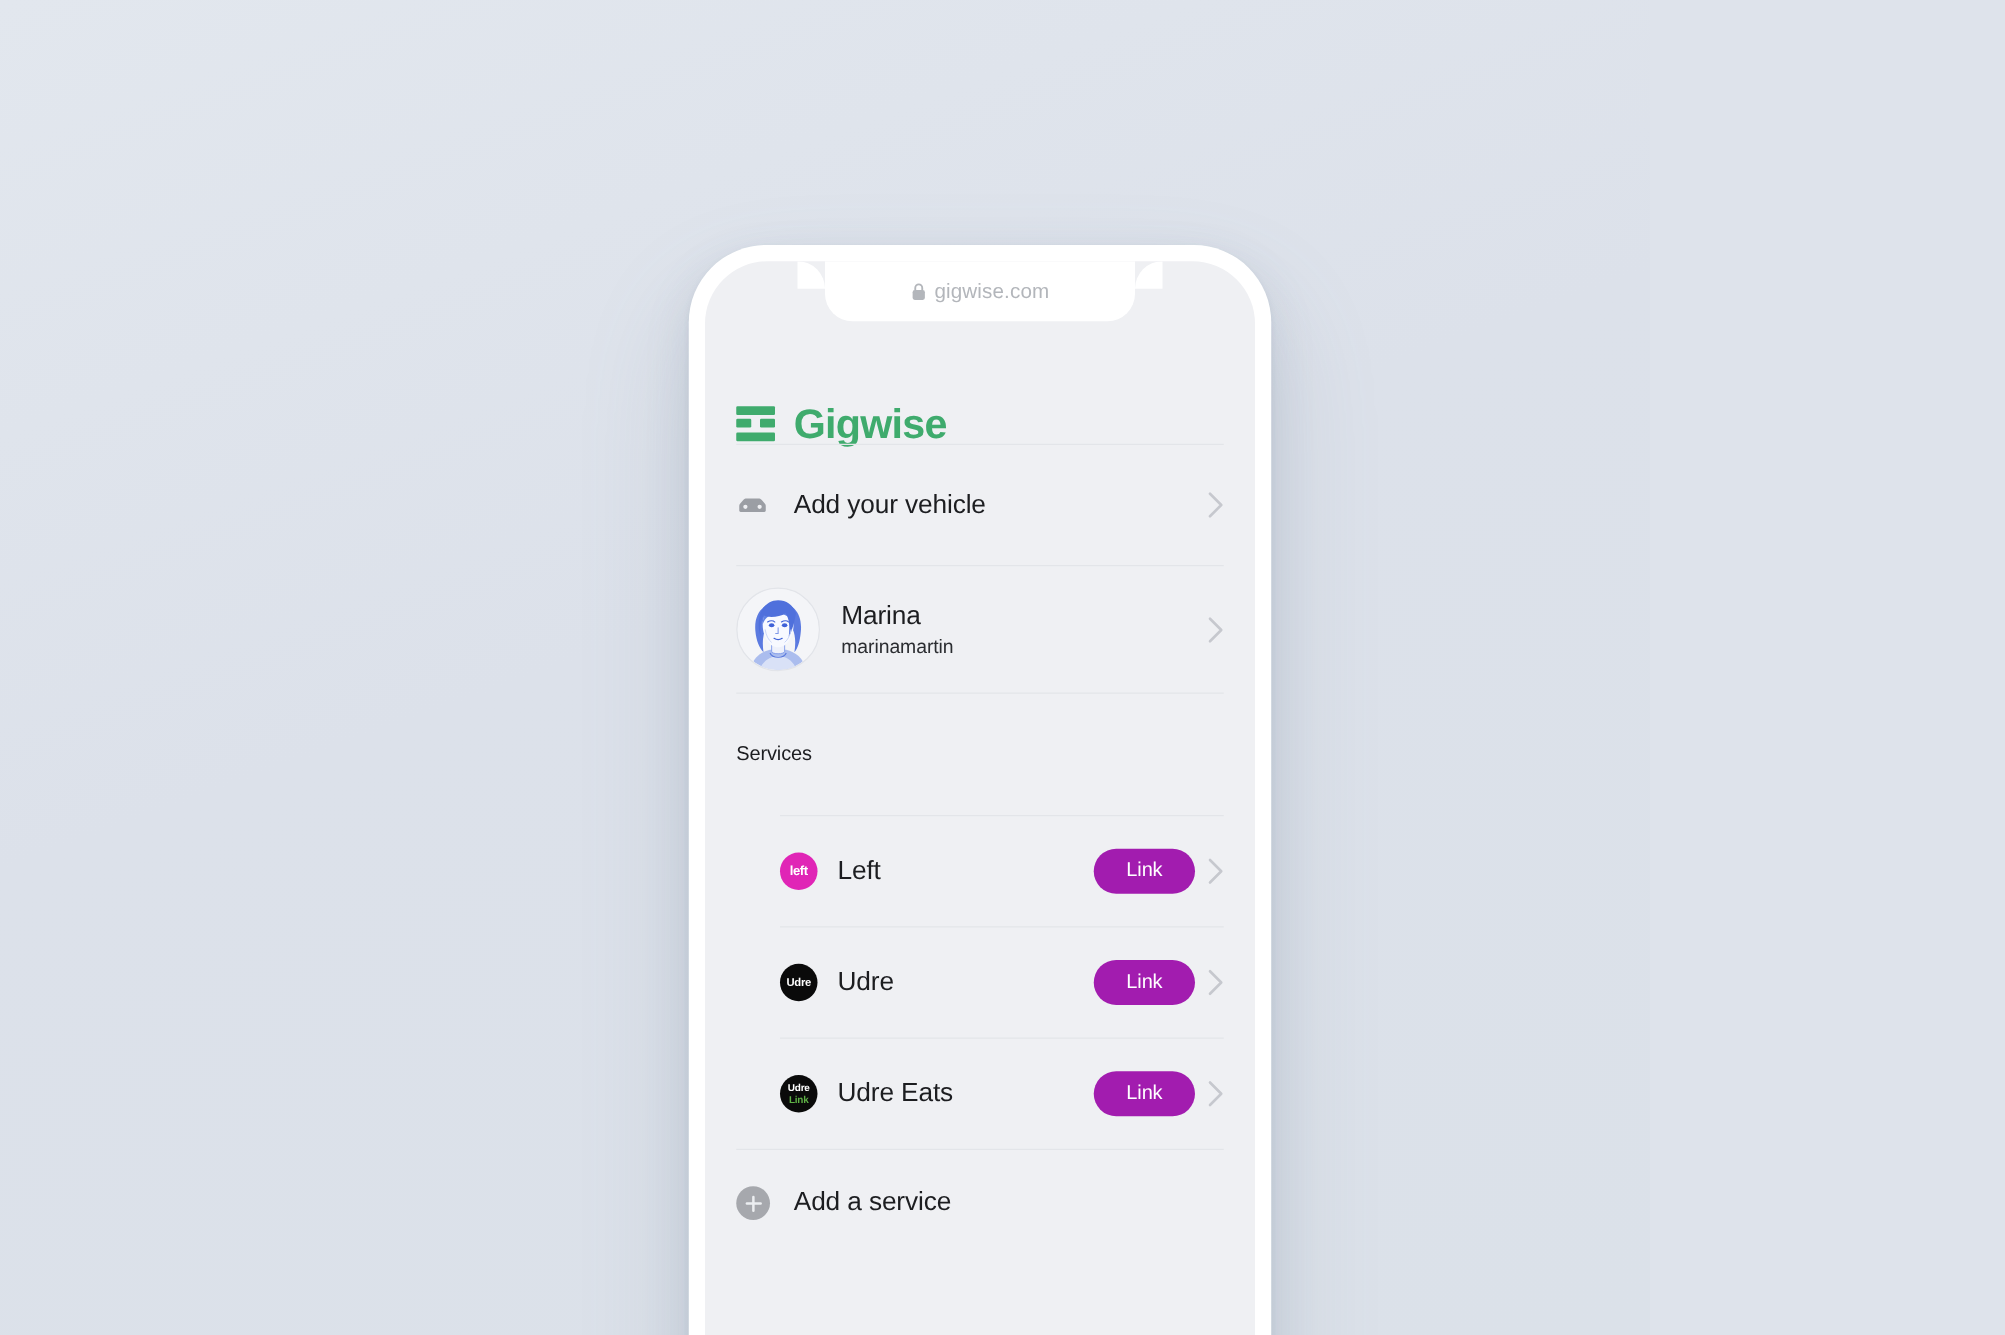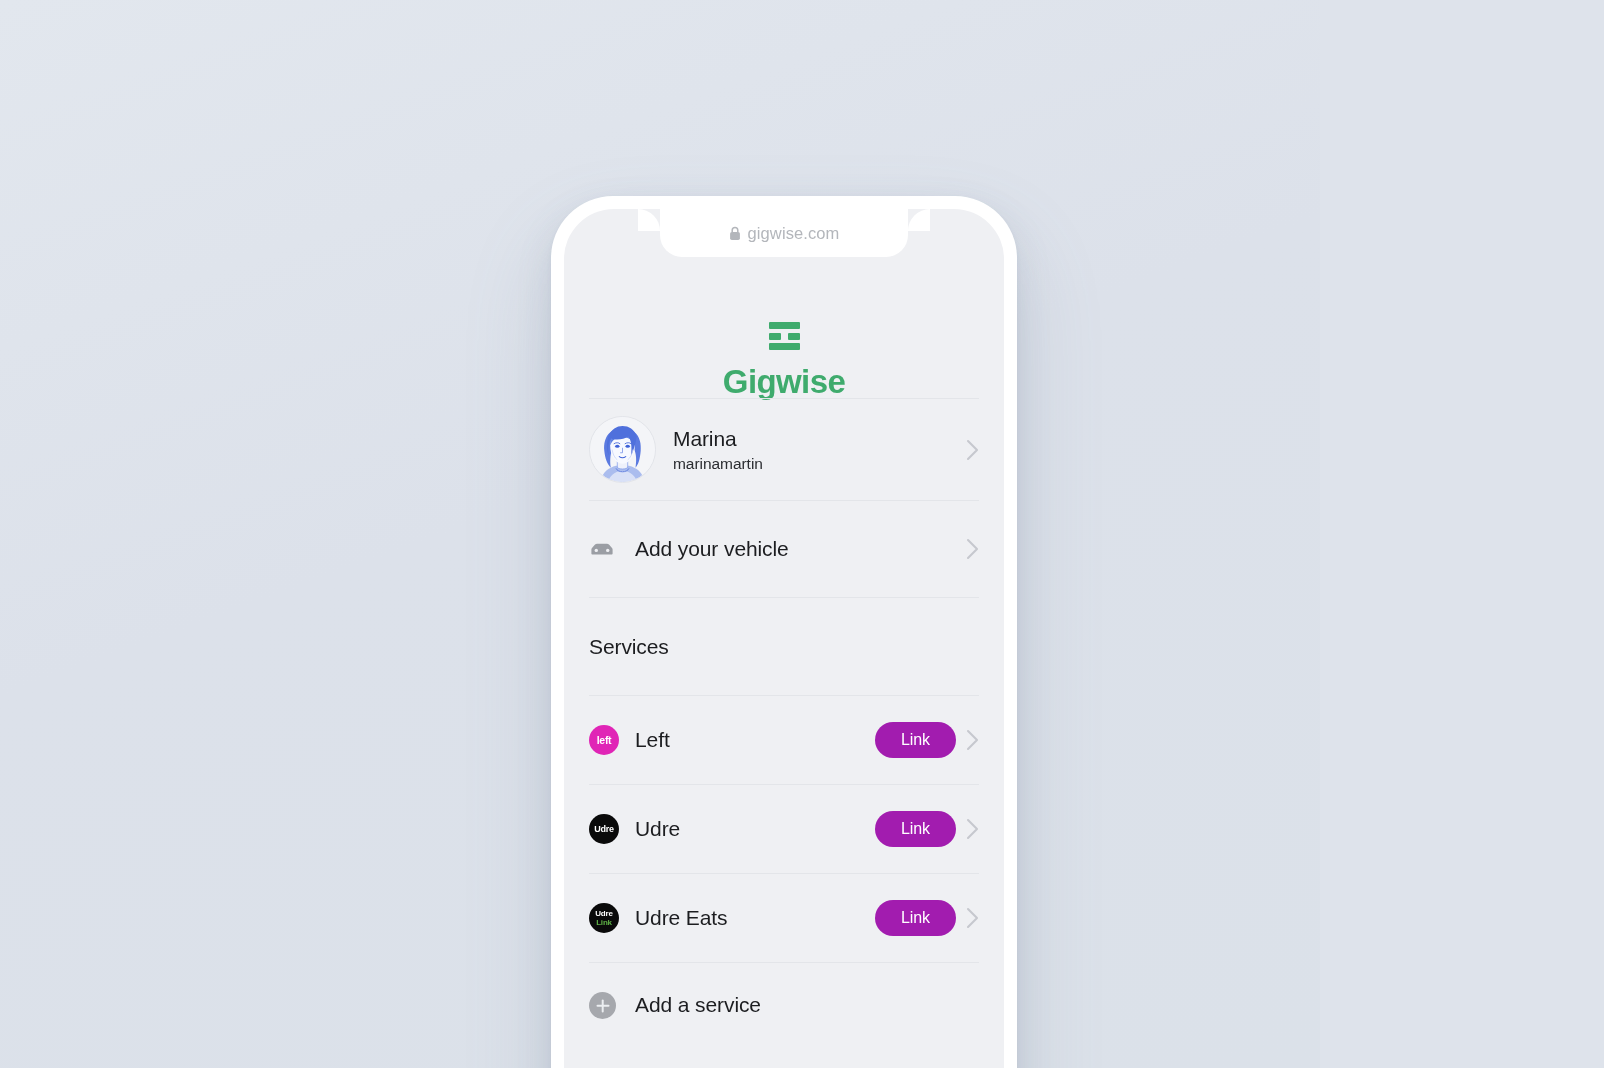--- a/index.html
+++ b/index.html
@@ -106,21 +106,20 @@
     overflow: hidden;
   }
 
   
   .brand {
     display: flex;
     align-items: center;
     gap: 15px;
     padding-top: 113px;
     padding-bottom: 0;
-    flex-direction: column;
   }
   .logo-mark {
     display: flex;
     flex-direction: column;
     justify-content: space-between;
     width: 31px;
     height: 28px;
     flex: none;
   }
   .logo-mark .bar {
@@ -198,27 +197,27 @@
   .vehicle-row { min-height: 97px; }
 
   
   .section-head {
     display: flex;
     align-items: center;
     min-height: 98px;
     border-top: 1px solid #e3e5e9;
   }
   .section-title {
-    font-size: 21px;
+    font-size: 16px;
     color: #1c1d20;
     letter-spacing: -0.1px;
   }
 
   
-  .service-row { min-height: 89px; }
+  .service-row { min-height: 89px; margin-left: 35px; }
 
   .svc-icon {
     width: 30px;
     height: 30px;
     border-radius: 50%;
     flex: none;
     display: flex;
     flex-direction: column;
     align-items: center;
     justify-content: center;
@@ -325,20 +324,36 @@
             <div class="bar"></div>
             <div class="row">
               <div class="seg a"></div>
               <div class="seg b"></div>
             </div>
             <div class="bar"></div>
           </div>
           <div class="brand-name">Gigwise</div>
         </div>
 
+        <div class="row-item vehicle-row">
+          <div class="row-lead">
+            <svg width="26" height="18" viewBox="0 0 26 18" aria-hidden="true">
+              <path d="M2.4 13.4V9.6c0-.7.3-1.4.8-1.9l2.6-2.9c.6-.7 1.5-1.1 2.4-1.1h9.6c.9 0 1.8.4 2.4 1.1l2.6 2.9c.5.5.8 1.2.8 1.9v3.8c0 .6-.5 1.1-1.1 1.1H3.5c-.6 0-1.1-.5-1.1-1.1z" fill="#9b9ea4"></path>
+              <circle cx="7.3" cy="10.4" r="1.7" fill="#eff0f3"></circle>
+              <circle cx="18.7" cy="10.4" r="1.7" fill="#eff0f3"></circle>
+            </svg>
+          </div>
+          <div class="row-main">
+            <div class="row-title">Add your vehicle</div>
+          </div>
+          <svg class="chevron" width="13" height="22" viewBox="0 0 13 22" aria-hidden="true">
+            <path d="M2 2l9 9-9 9" fill="none" stroke="#c6c8ce" stroke-width="2.1" stroke-linecap="round" stroke-linejoin="round"></path>
+          </svg>
+        </div>
+
         <div class="row-item profile-row">
           <div class="row-lead profile-lead">
             <svg class="avatar" viewBox="0 0 100 100" aria-hidden="true">
               <defs>
                 <clipPath id="avclip">
                     <circle cx="50" cy="50" r="50"></circle>
                   </clipPath>
               </defs>
               <g clip-path="url(#avclip)">
                 <rect width="100" height="100" fill="#f4f5f8"></rect>
@@ -370,36 +385,20 @@
           </div>
           <div class="row-main">
             <div class="row-title">Marina</div>
             <div class="row-sub">marinamartin</div>
           </div>
           <svg class="chevron" width="13" height="22" viewBox="0 0 13 22" aria-hidden="true">
             <path d="M2 2l9 9-9 9" fill="none" stroke="#c6c8ce" stroke-width="2.1" stroke-linecap="round" stroke-linejoin="round"></path>
           </svg>
         </div>
 
-        <div class="row-item vehicle-row">
-          <div class="row-lead">
-            <svg width="26" height="18" viewBox="0 0 26 18" aria-hidden="true">
-              <path d="M2.4 13.4V9.6c0-.7.3-1.4.8-1.9l2.6-2.9c.6-.7 1.5-1.1 2.4-1.1h9.6c.9 0 1.8.4 2.4 1.1l2.6 2.9c.5.5.8 1.2.8 1.9v3.8c0 .6-.5 1.1-1.1 1.1H3.5c-.6 0-1.1-.5-1.1-1.1z" fill="#9b9ea4"></path>
-              <circle cx="7.3" cy="10.4" r="1.7" fill="#eff0f3"></circle>
-              <circle cx="18.7" cy="10.4" r="1.7" fill="#eff0f3"></circle>
-            </svg>
-          </div>
-          <div class="row-main">
-            <div class="row-title">Add your vehicle</div>
-          </div>
-          <svg class="chevron" width="13" height="22" viewBox="0 0 13 22" aria-hidden="true">
-            <path d="M2 2l9 9-9 9" fill="none" stroke="#c6c8ce" stroke-width="2.1" stroke-linecap="round" stroke-linejoin="round"></path>
-          </svg>
-        </div>
-
         <div class="section-head">
           <div class="section-title">Services</div>
         </div>
 
         <div class="row-item service-row">
           <div class="row-lead">
             <div class="svc-icon left">
               <span class="g">left</span>
             </div>
           </div>

